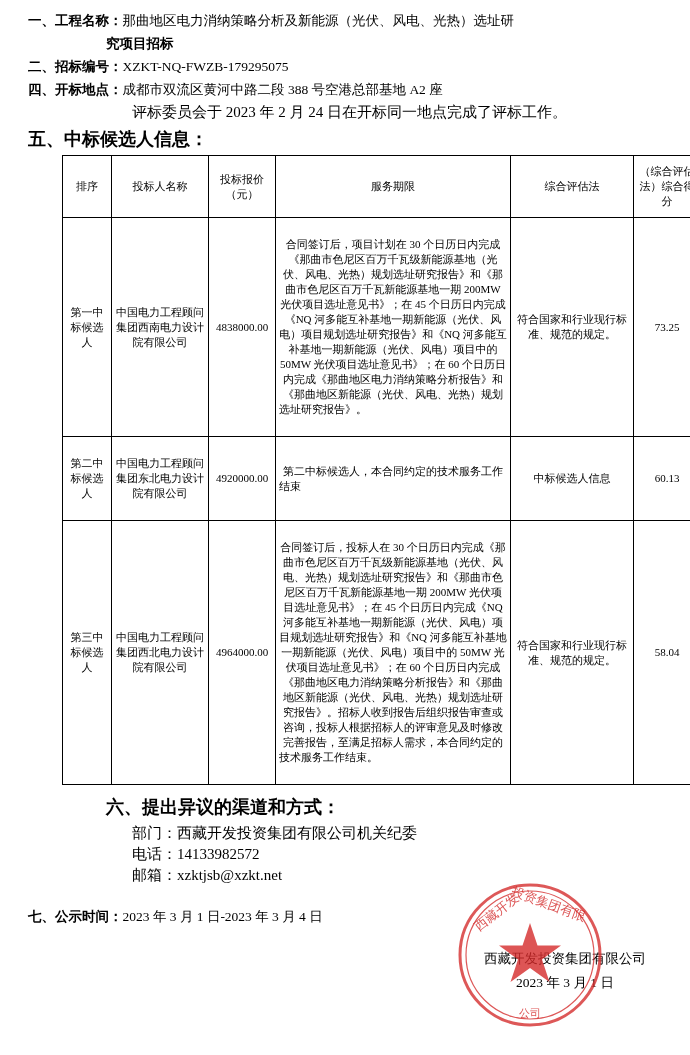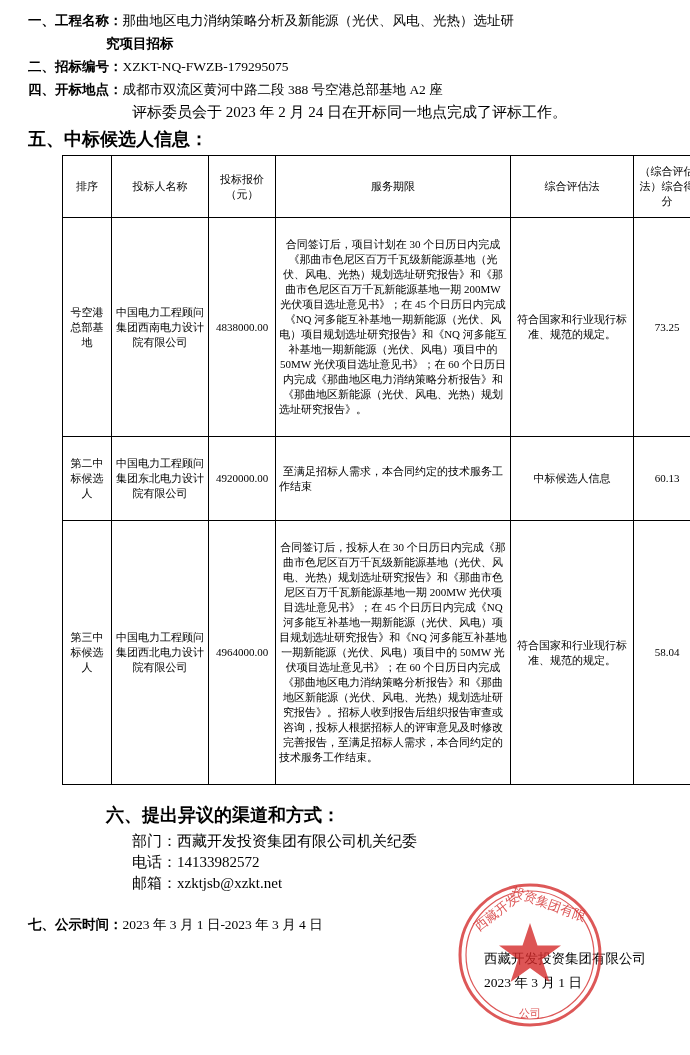--- a/index.html
+++ b/index.html
@@ -82,27 +82,27 @@
   }
   td.desc.mid { vertical-align: middle; }
   .col-rank { width: 44px; }
   .col-name { width: 92px; }
   .col-price { width: 62px; }
   .col-term { width: 230px; }
   .col-qual { width: 118px; }
   .col-score { width: 62px; }
 
   .footer-block {
-    margin-top: 20px;
+    margin-top: 12px;
   }
   .sign {
     position: absolute;
     right: 44px;
     bottom: 60px;
-    text-align: left;
+    text-align: center;
     font-size: 13.5px;
     line-height: 24px;
   }
   .stamp {
     position: absolute;
     left: 450px;
     bottom: 20px;
     width: 160px;
     height: 160px;
     pointer-events: none;
@@ -143,32 +143,32 @@
         <th class="col-rank">排序</th>
         <th class="col-name">投标人名称</th>
         <th class="col-price">投标报价（元）</th>
         <th class="col-term">服务期限</th>
         <th class="col-qual">综合评估法</th>
         <th class="col-score">（综合评估法）综合得分</th>
       </tr>
     </thead>
     <tbody>
       <tr>
-        <td>号空港总部基地</td>
+        <td>第一中标候选人</td>
         <td>中国电力工程顾问集团西南电力设计院有限公司</td>
         <td>4838000.00</td>
         <td class="desc">合同签订后，项目计划在 30 个日历日内完成《那曲市色尼区百万千瓦级新能源基地（光伏、风电、光热）规划选址研究报告》和《那曲市色尼区百万千瓦新能源基地一期 200MW 光伏项目选址意见书》；在 45 个日历日内完成《NQ 河多能互补基地一期新能源（光伏、风电）项目规划选址研究报告》和《NQ 河多能互补基地一期新能源（光伏、风电）项目中的 50MW 光伏项目选址意见书》；在 60 个日历日内完成《那曲地区电力消纳策略分析报告》和《那曲地区新能源（光伏、风电、光热）规划选址研究报告》。</td>
         <td>符合国家和行业现行标准、规范的规定。</td>
         <td>73.25</td>
       </tr>
       <tr>
         <td>第二中标候选人</td>
         <td>中国电力工程顾问集团东北电力设计院有限公司</td>
         <td>4920000.00</td>
-        <td class="desc mid">至满足招标人需求，本合同约定的技术服务工作结束</td>
+        <td class="desc mid">第二中标候选人，本合同约定的技术服务工作结束</td>
         <td>中标候选人信息</td>
         <td>60.13</td>
       </tr>
       <tr>
         <td>第三中标候选人</td>
         <td>中国电力工程顾问集团西北电力设计院有限公司</td>
         <td>4964000.00</td>
         <td class="desc">合同签订后，投标人在 30 个日历日内完成《那曲市色尼区百万千瓦级新能源基地（光伏、风电、光热）规划选址研究报告》和《那曲市色尼区百万千瓦新能源基地一期 200MW 光伏项目选址意见书》；在 45 个日历日内完成《NQ 河多能互补基地一期新能源（光伏、风电）项目规划选址研究报告》和《NQ 河多能互补基地一期新能源（光伏、风电）项目中的 50MW 光伏项目选址意见书》；在 60 个日历日内完成《那曲地区电力消纳策略分析报告》和《那曲地区新能源（光伏、风电、光热）规划选址研究报告》。招标人收到报告后组织报告审查或咨询，投标人根据招标人的评审意见及时修改完善报告，至满足招标人需求，本合同约定的技术服务工作结束。</td>
         <td>符合国家和行业现行标准、规范的规定。</td>
         <td>58.04</td>

